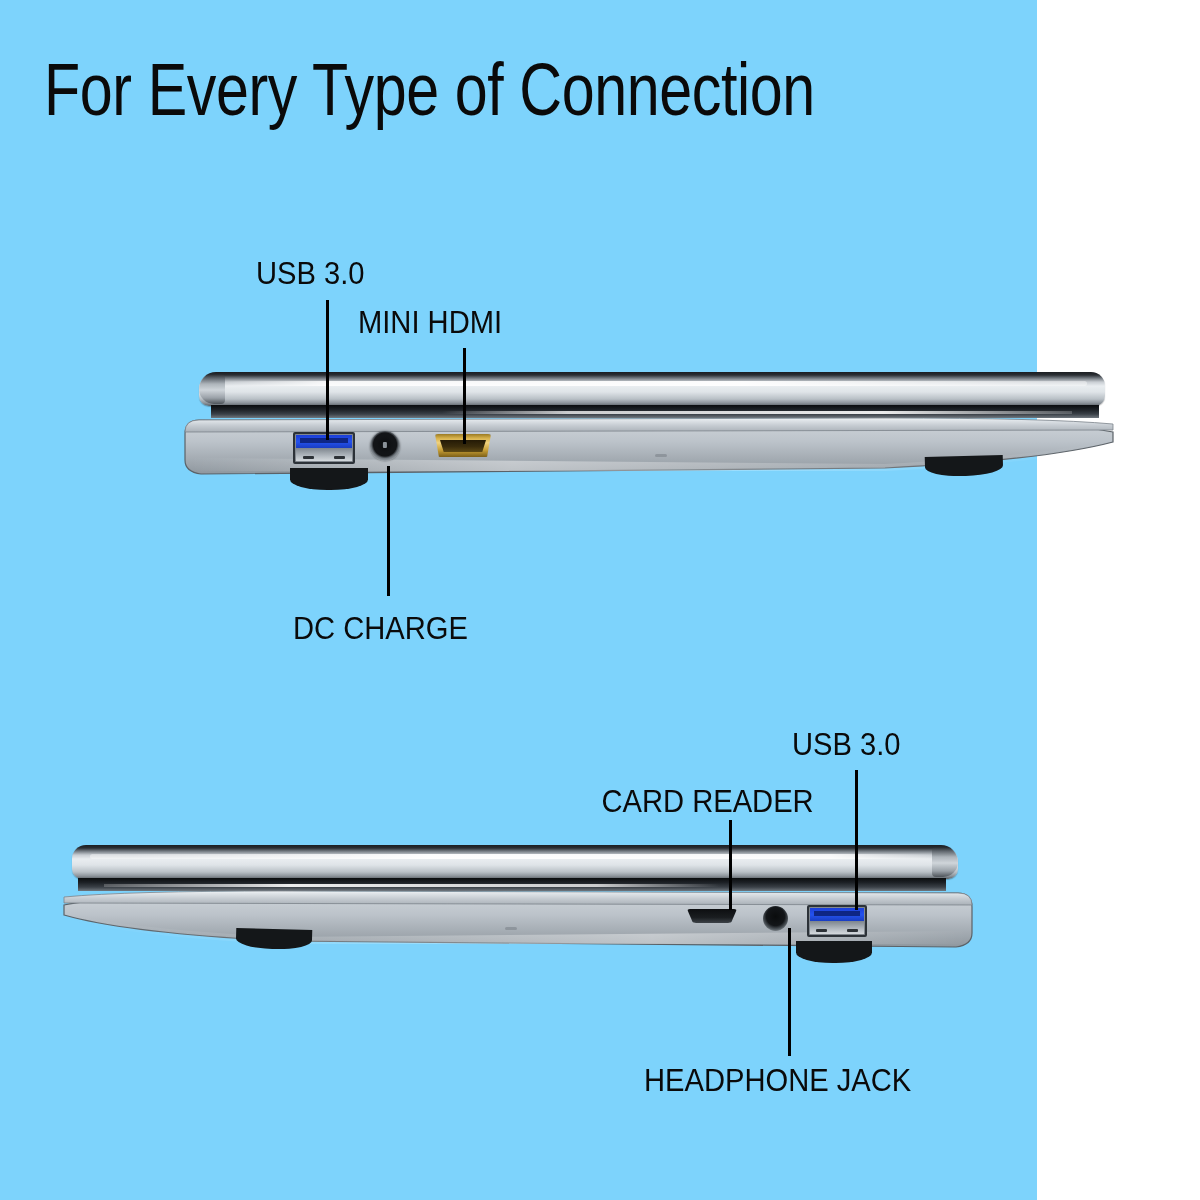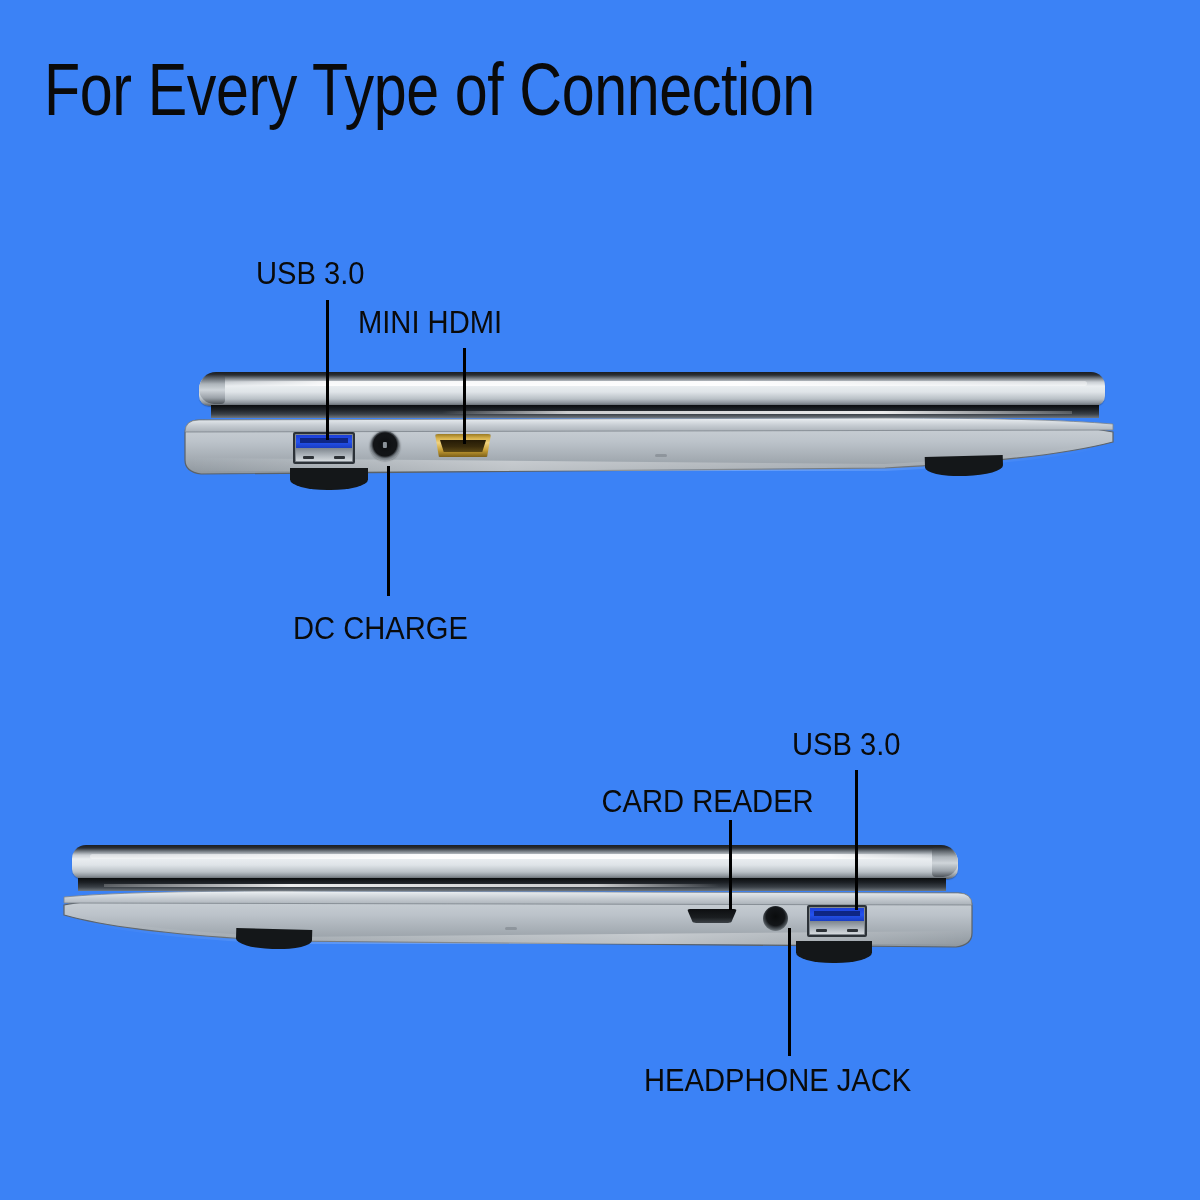--- a/index.html
+++ b/index.html
@@ -10,23 +10,23 @@
   }
   body {
     width: 1200px;
     height: 1200px;
     font-family: "Liberation Sans", sans-serif;
     color: #111111;
     overflow: hidden;
   }
   #stage {
     position: relative;
-    width: 1200px;
+    width: 1037px;
     height: 1200px;
-    background: #3b82f6;
+    background: #7dd3fc;
   }
 
   
   #page-title {
     position: absolute;
     left: 44px;
     top: 48px;
     font-size: 74px;
     line-height: 84px;
     font-weight: 300;

